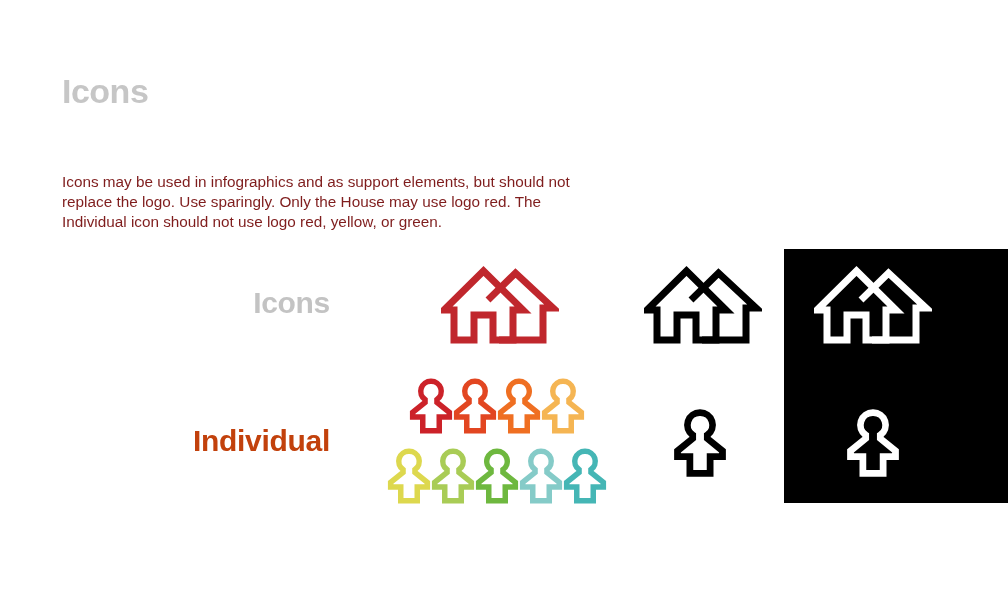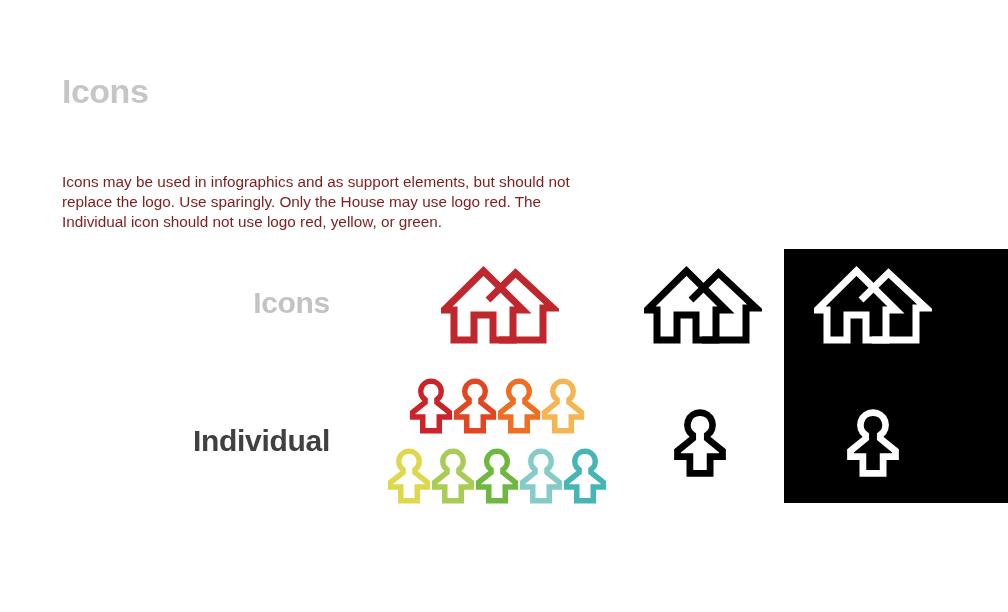--- a/index.html
+++ b/index.html
@@ -102,21 +102,21 @@
 </head>
 <body style="background: rgb(255, 255, 255);">
 
 <div id="dark-panel" style="background: rgb(0, 0, 0); left: 784px; top: 249px; width: 224px; height: 254px;"></div>
 
 <div id="page-title" style="color: rgb(198, 198, 198);">Icons</div>
 
 <div id="intro-paragraph" style="color: #7f1d1d;">Icons may be used in infographics and as support elements, but should not replace the logo. Use sparingly. Only the House may use logo red. The Individual icon should not use logo red, yellow, or green.</div>
 
 <div class="row-label" id="label-house" style="color: rgb(195, 195, 195);">Icons</div>
-<div class="row-label" id="label-individual" style="color: #404040;">Individual</div>
+<div class="row-label" id="label-individual" style="color: #c2410c;">Individual</div>
 
 <div class="icon-cell" id="house-red">
   <svg width="118" height="86" viewBox="0 0 118 86" aria-hidden="true">
     <g fill="none" stroke-linejoin="miter" stroke-linecap="butt">
       <path d="M 47 42 L 74.5 15 L 112 50 L 102 50 L 102 82 L 58 82" stroke-width="7" stroke="#c0272d"></path>
       <path d="M 3 52 L 42.5 13 L 82 52 L 72 52 L 72 82 L 52 82 L 52 57 L 33 57 L 33 82 L 13 82 L 13 52 Z" stroke-width="7" stroke="#c0272d"></path>
     </g>
   </svg>
 </div>
 

